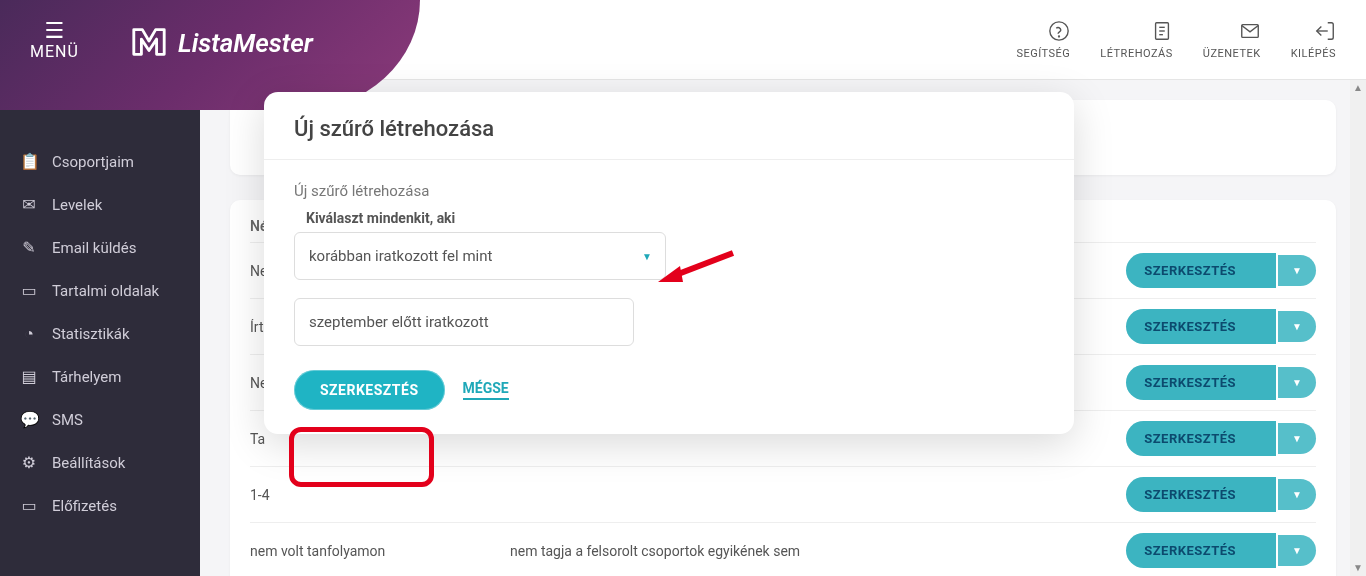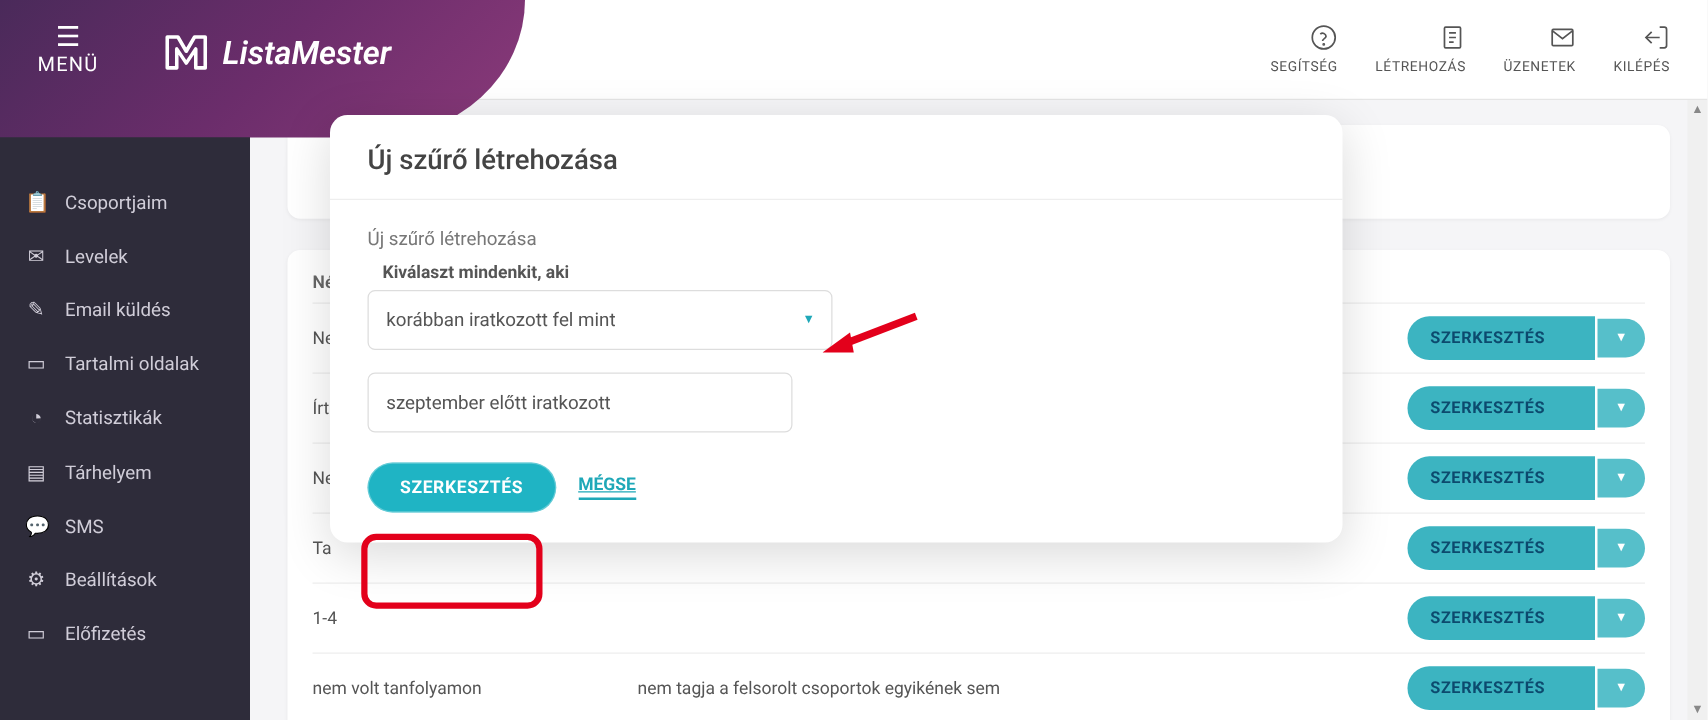--- a/index.html
+++ b/index.html
@@ -88,21 +88,21 @@
 .input-box {
   border: 1px solid #ddd; border-radius: 6px; padding: 14px; width: 340px;
   color: #555; font-size: 15px; outline: none;
 }
 .modal-footer { padding: 16px 30px 24px; display: flex; align-items: center; gap: 18px;}
 .btn-primary {
   background: #1fb4c4; color: #fff; font-weight: 700; letter-spacing: 0.5px;
   border: none; border-radius: 22px; padding: 12px 26px; cursor: pointer; font-size: 14px;
   box-shadow: inset 0 0 0 1px rgba(255,255,255,0.3);
 }
-.btn-link { color: #1fa8b8; font-weight: 700; font-size: 14px; border-bottom: 2px solid #1fa8b8; padding-bottom: 2px; cursor: pointer; text-decoration: underline;}
+.btn-link { color: #1fa8b8; font-weight: 700; font-size: 14px; border-bottom: 2px solid #1fa8b8; padding-bottom: 2px; cursor: pointer;}
 
 
 .red-box {
   position: absolute; left: 289px; top: 427px; width: 145px; height: 60px;
   border: 5px solid #e3001b; border-radius: 12px; z-index: 20; pointer-events: none;
 }
 .red-arrow {
   position: absolute; left: 658px; top: 248px; z-index: 20; pointer-events: none;
 }
 .red-arrow svg { width: 80px; height: 40px; }

